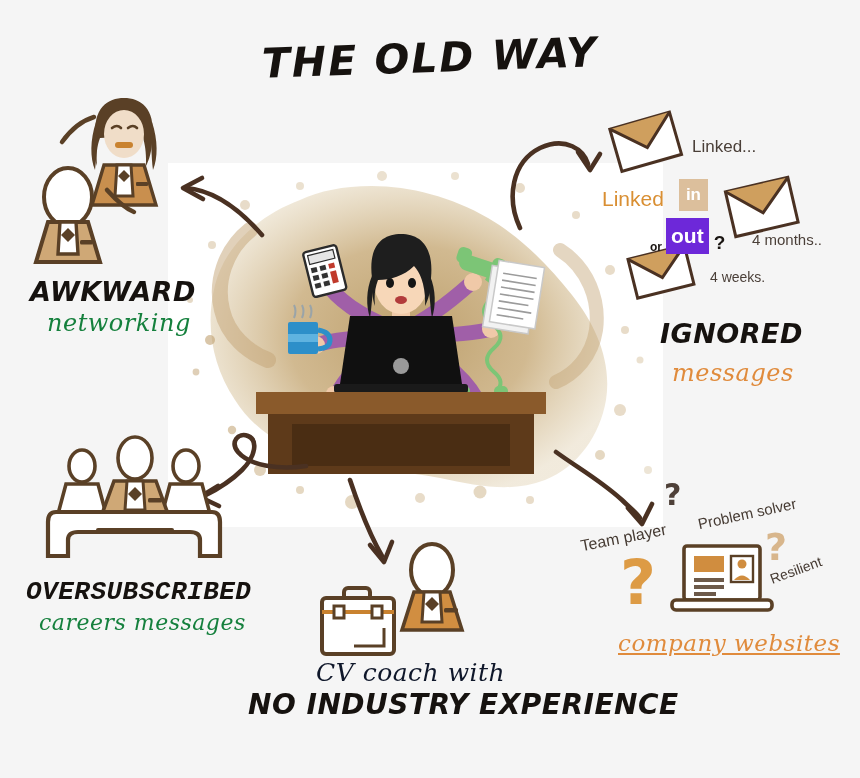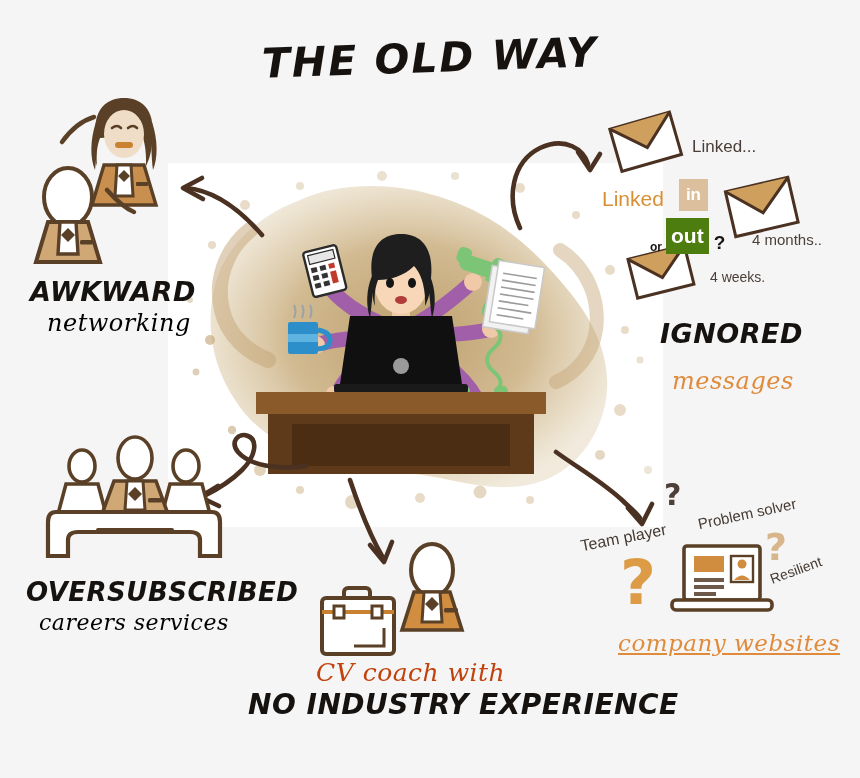--- a/index.html
+++ b/index.html
@@ -45,43 +45,43 @@
     font-family: "DejaVu Sans", sans-serif;
     font-weight: bold;
     font-style: italic;
     color: #16120f;
     white-space: nowrap;
     letter-spacing: 0.5px;
   }
   .lbl-sub {
     font-family: "DejaVu Serif", serif;
     font-style: italic;
-    color: #000000;
+    color: #15803d;
     white-space: nowrap;
     letter-spacing: 0.5px;
   }
 
   #label-awkward { left: 30px; top: 276px; text-align: center; }
   #label-awkward .lbl-main { font-size: 27px; }
   #label-awkward .lbl-sub  { font-size: 24px; margin-top: 2px; margin-left: 12px; }
 
   #label-oversubscribed { left: 26px; top: 577px; }
-  #label-oversubscribed .lbl-main { font-size: 26px; }
+  #label-oversubscribed .lbl-main { font-size: 26px; font-family: Liberation Mono, monospace; }
   #label-oversubscribed .lbl-sub  { font-size: 22px; margin-top: 3px; margin-left: 13px; }
 
   #label-ignored { left: 660px; top: 318px; }
   #label-ignored .lbl-main { font-size: 27px; }
-  #label-ignored .lbl-sub  { font-size: 24px; margin-top: 18px; margin-left: 12px; color:#e08b3c; }
+  #label-ignored .lbl-sub  { font-size: 24px; margin-top: 10px; margin-left: 12px; color:#e08b3c; }
 
   #label-generic { left: 618px; top: 628px; }
   #label-generic .lbl-main { font-size: 27px; margin-left: 40px; }
   #label-generic .lbl-sub  { font-size: 23px; margin-top: 2px; color:#e08b3c;text-decoration:underline; }
 
   #label-cvcoach { left: 248px; top: 658px; }
-  #label-cvcoach .lbl-sub  { font-size: 25px; margin-left: 68px; color:#c2410c; }
+  #label-cvcoach .lbl-sub  { font-size: 25px; margin-left: 68px; color:#0f172a; }
   #label-cvcoach .lbl-main { font-size: 28px; margin-top: 1px; }
 
   
   .note {
     position: absolute;
     font-family: "Liberation Sans", sans-serif;
     color: #4a3f38;
     white-space: nowrap;
   }
   #note-never    { left: 692px; top: 137px; font-size: 17px; }
@@ -116,21 +116,21 @@
     display: inline-block;
     line-height: 1;
   }
   .chip-in {
     background: #dcbf9c;
     font-size: 17px;
     padding: 7px 7px 8px 7px;
     margin-left: 15px;
   }
   .chip-out {
-    background: #4d7c0f;
+    background: #6d28d9;
     font-size: 21px;
     padding: 7px 5px 8px 5px;
     margin-left: 4px;
   }
   .qmark-small {
     font-size: 19px;
     color: #1a1512;
     font-weight: bold;
     margin-left: 5px;
     font-family: "Liberation Sans", sans-serif;
@@ -444,21 +444,21 @@
 
   <div class="title">THE OLD WAY</div>
 
   <div class="label-block" id="label-awkward">
     <div class="lbl-main">AWKWARD</div>
     <div class="lbl-sub">networking</div>
   </div>
 
   <div class="label-block" id="label-oversubscribed">
     <div class="lbl-main">OVERSUBSCRIBED</div>
-    <div class="lbl-sub">careers services</div>
+    <div class="lbl-sub">careers messages</div>
   </div>
 
   <div class="label-block" id="label-ignored">
     <div class="lbl-main">IGNORED</div>
     <div class="lbl-sub">messages</div>
   </div>
 
   <div class="label-block" id="label-generic">
     <div class="lbl-sub">company websites</div>
   </div>

